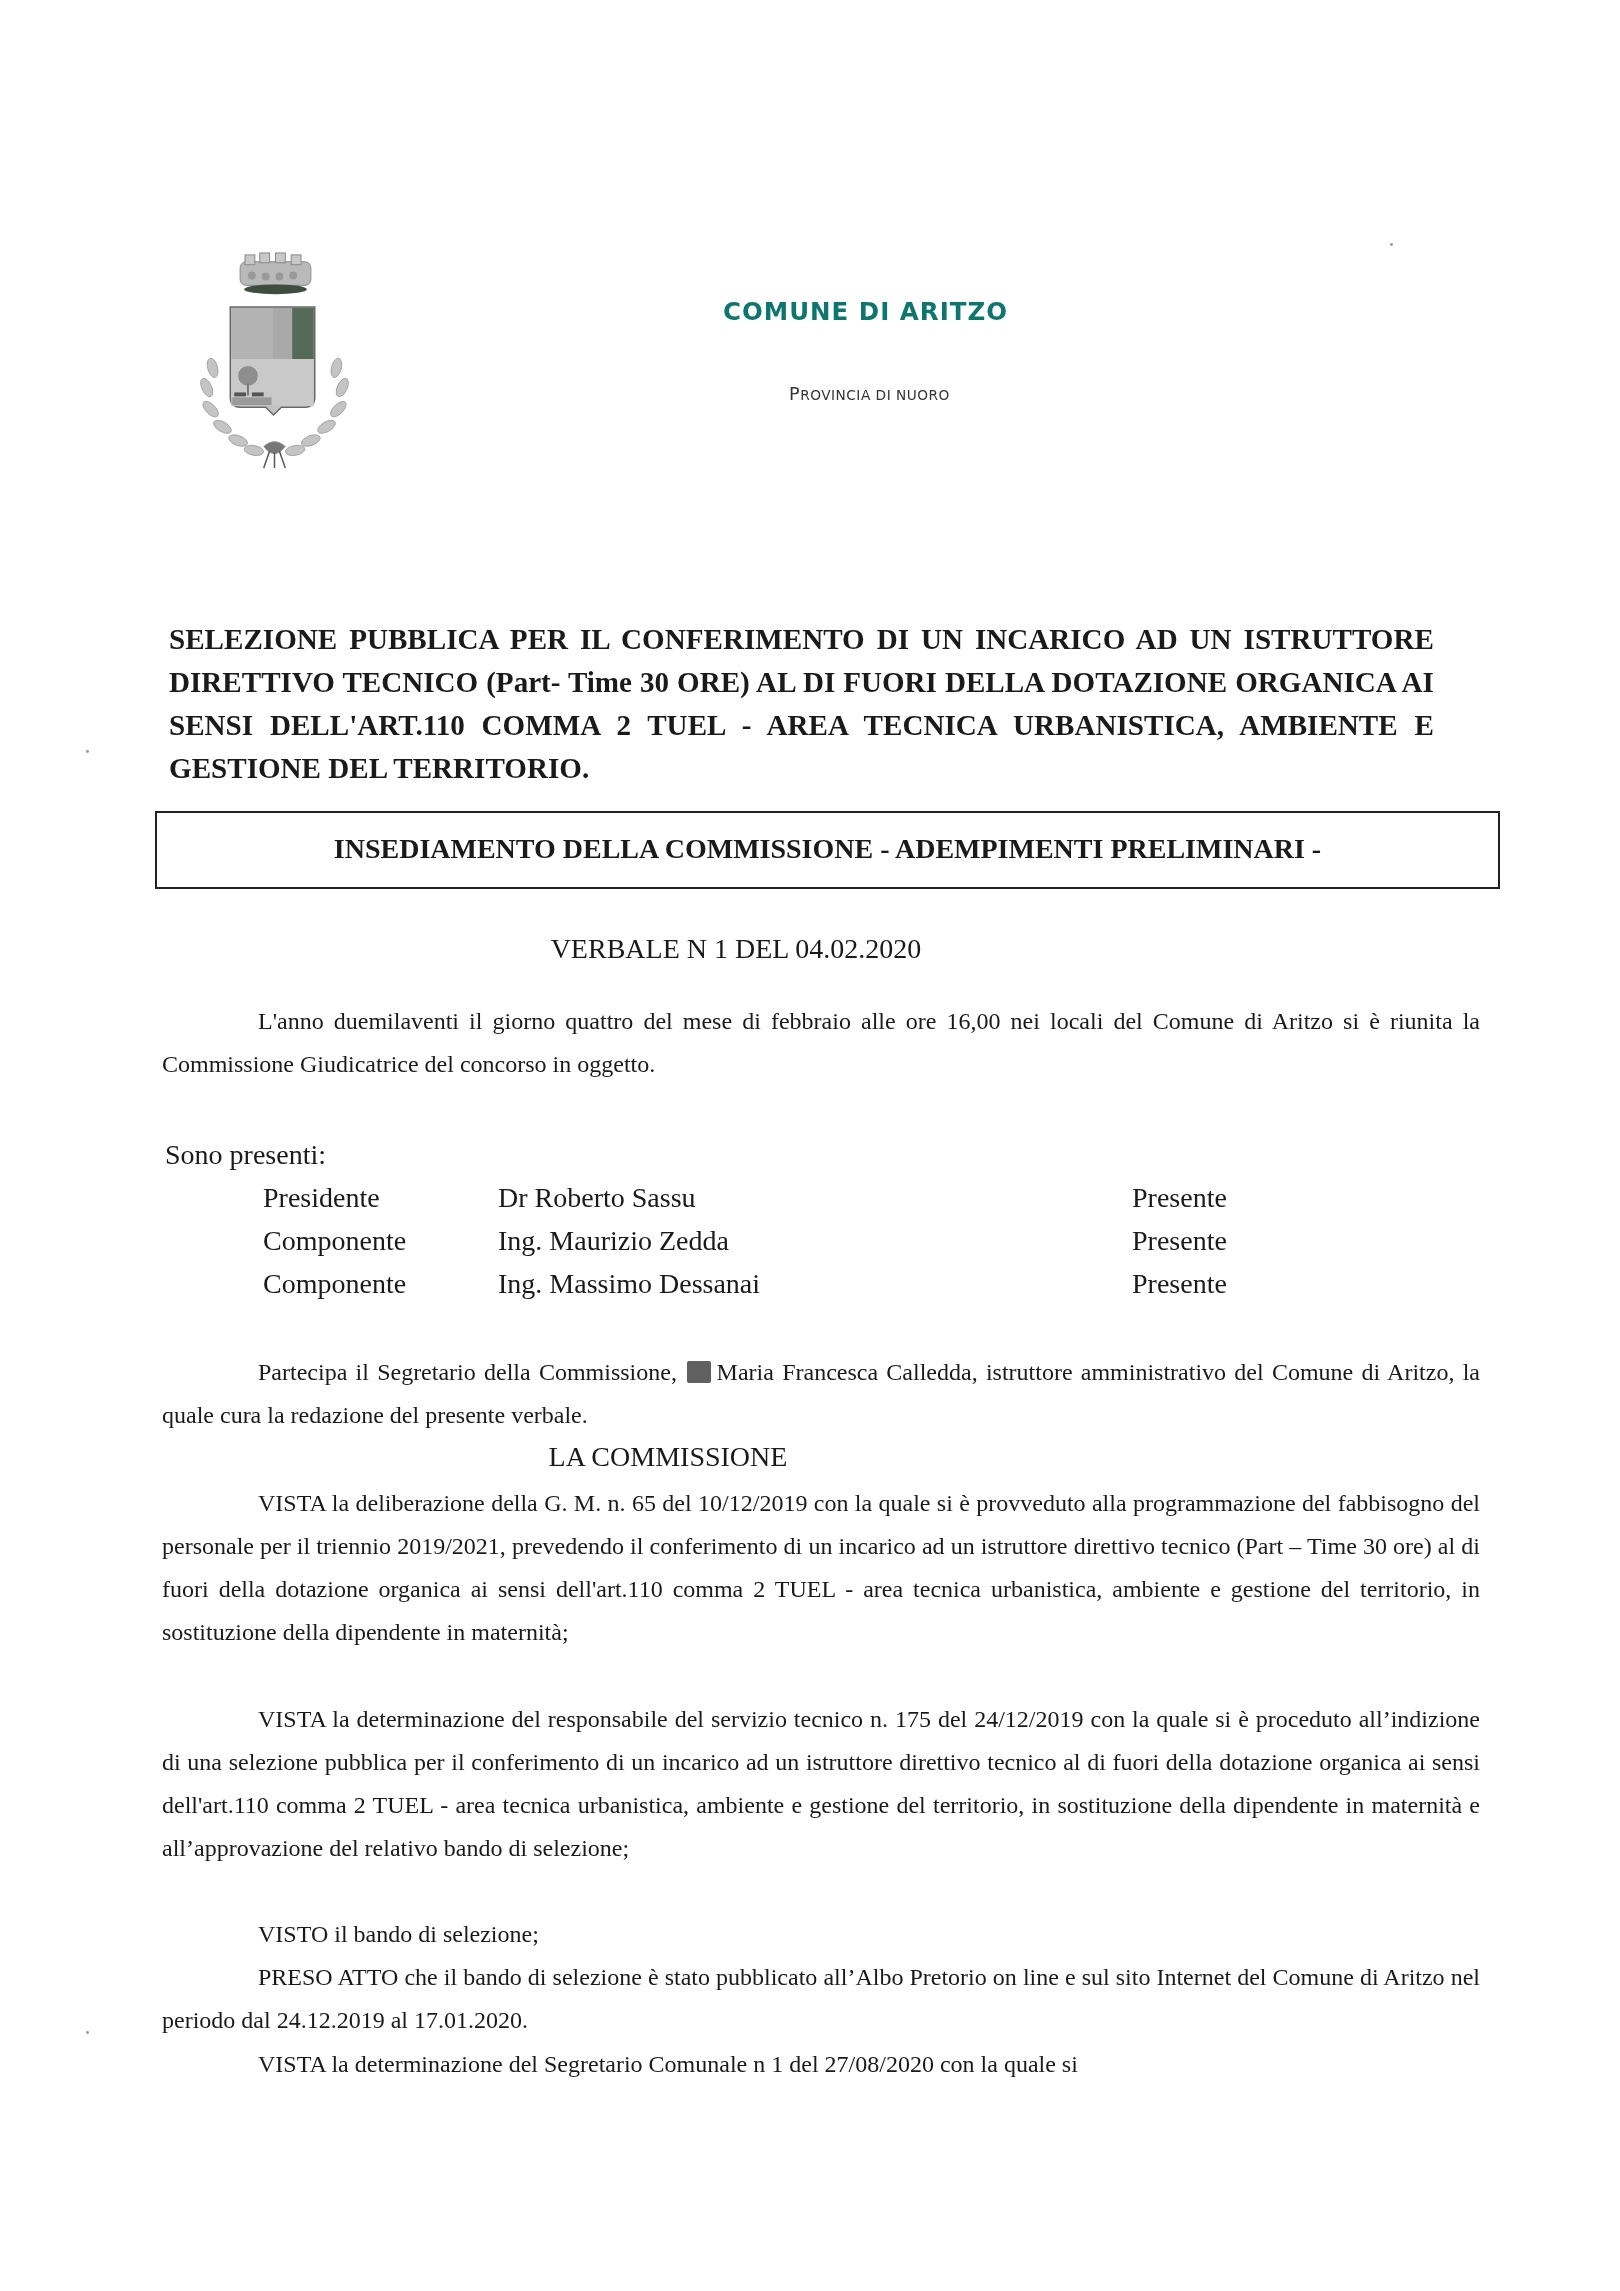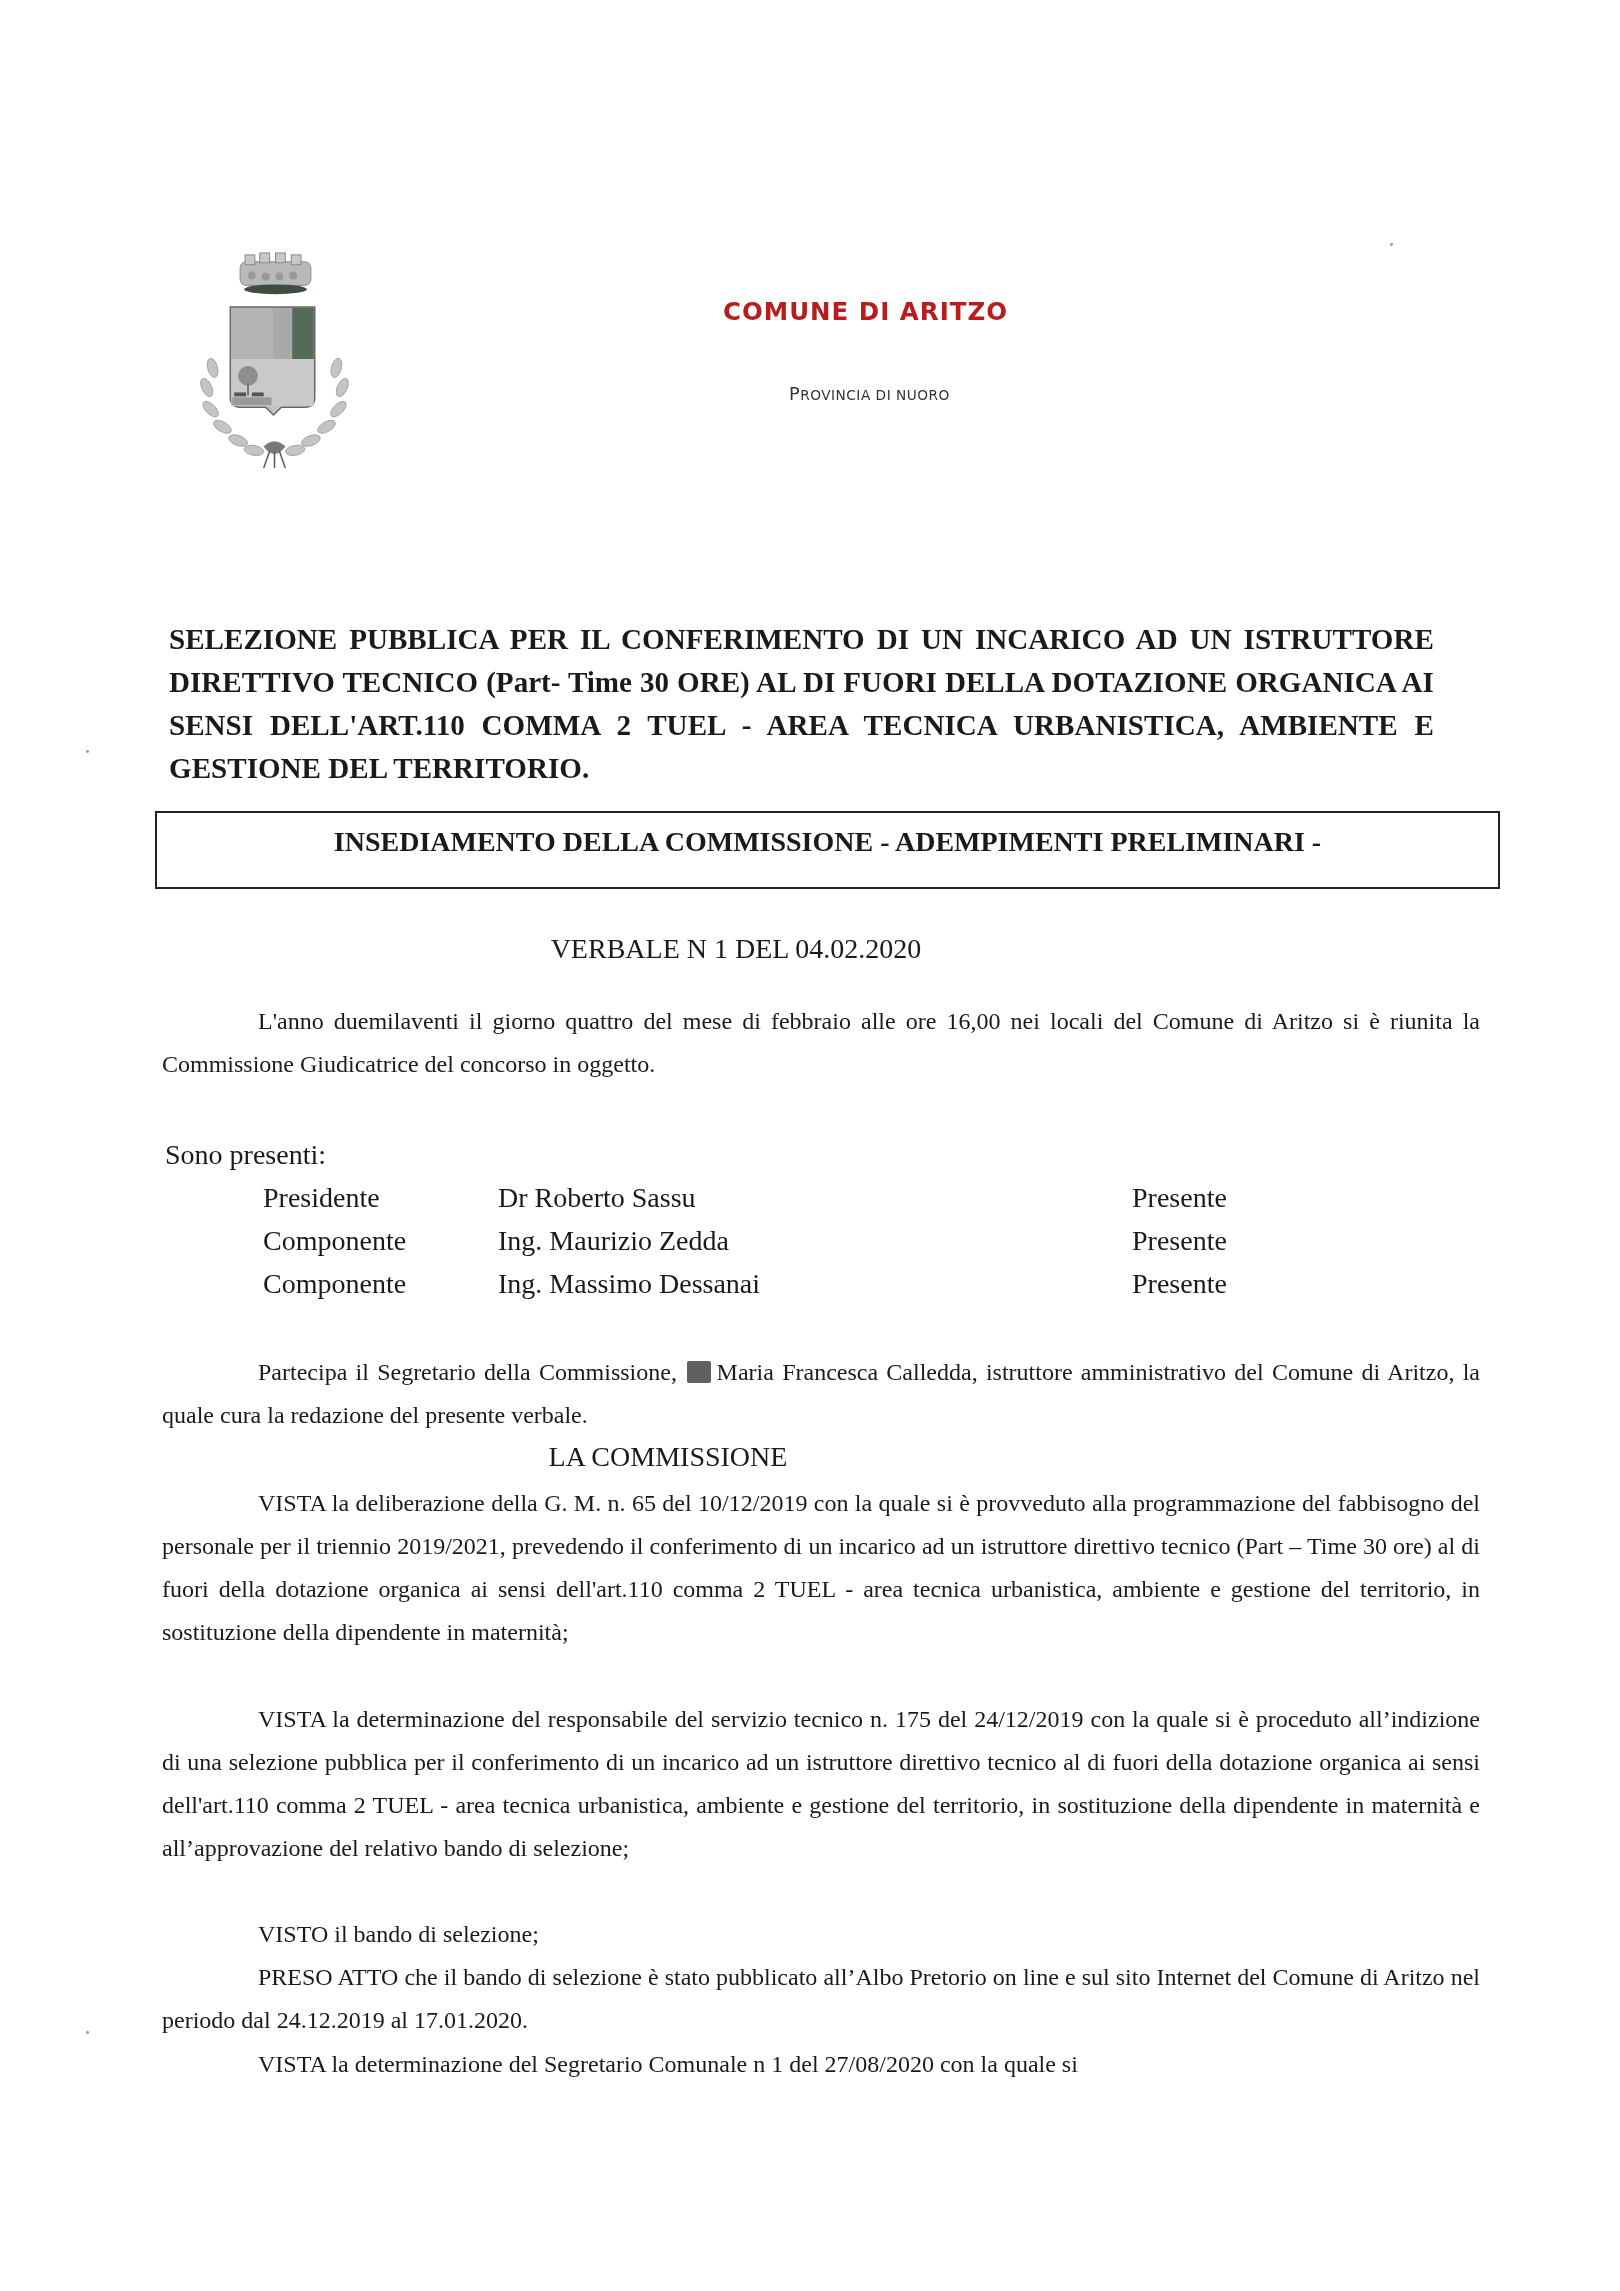--- a/index.html
+++ b/index.html
@@ -1,27 +1,27 @@
 <!DOCTYPE html>
 <html><head>
 <meta charset="utf-8">
 <style>
   html, body { margin: 0; padding: 0; background: #ffffff; }
   body { width: 1620px; height: 2292px; position: relative; overflow: hidden; color: #1a1a1a; }
   .page { position: absolute; left: 0; top: 0; width: 1620px; height: 2292px; background: #fff; }
 
   .logo { position: absolute; left: 191px; top: 250px; width: 167px; height: 221px; }
 
-  .hdr-title { position: absolute; left: 723px; top: 297px; font-family: "DejaVu Sans", sans-serif; font-weight: bold; font-size: 24.5px; letter-spacing: 1px; color: #b91c1c; }
+  .hdr-title { position: absolute; left: 723px; top: 297px; font-family: "DejaVu Sans", sans-serif; font-weight: bold; font-size: 24.5px; letter-spacing: 1px; color: #0f766e; }
   .hdr-sub { position: absolute; left: 789px; top: 384px; font-family: "DejaVu Sans", sans-serif; font-size: 17.6px; color: #333; letter-spacing: 0.5px; }
   .hdr-sub .sc { font-size: 13.7px; }
 
   .sel-title { position: absolute; left: 169px; top: 617px; width: 1304px; font-family: "Liberation Serif", serif; font-weight: bold; font-size: 30px; line-height: 43px; text-align: justify; text-align-last: left; color: #1a1a1a; transform: scaleX(0.97); transform-origin: left top; }
 
-  .boxed { position: absolute; left: 155px; top: 811px; width: 1345px; height: 78px; border: 2px solid #222; box-sizing: border-box; font-family: "Liberation Serif", serif; font-weight: bold; font-size: 28px; line-height: 35px; text-align: center; padding-top: 11px; }
+  .boxed { position: absolute; left: 155px; top: 811px; width: 1345px; height: 78px; border: 2px solid #222; box-sizing: border-box; font-family: "Liberation Serif", serif; font-weight: bold; font-size: 28px; line-height: 35px; text-align: center; padding-top: 18px; }
 
   .verbale { position: absolute; left: 0; width: 1472px; top: 933px; text-align: center; font-family: "Liberation Serif", serif; font-size: 28px; }
 
   .para { position: absolute; left: 162px; width: 1318px; font-family: "Liberation Serif", serif; font-size: 24px; line-height: 43px; text-align: justify; }
   .para .ind { display: inline-block; width: 96px; }
   .para.last-left { text-align-last: left; }
 
   .presenti-label { position: absolute; left: 165px; top: 1139px; font-family: "Liberation Serif", serif; font-size: 28px; text-align: right; }
   .member { position: absolute; left: 0; height: 39px; font-family: "Liberation Serif", serif; font-size: 28px; width: 1620px; }
   .member .role { position: absolute; left: 263px; }

